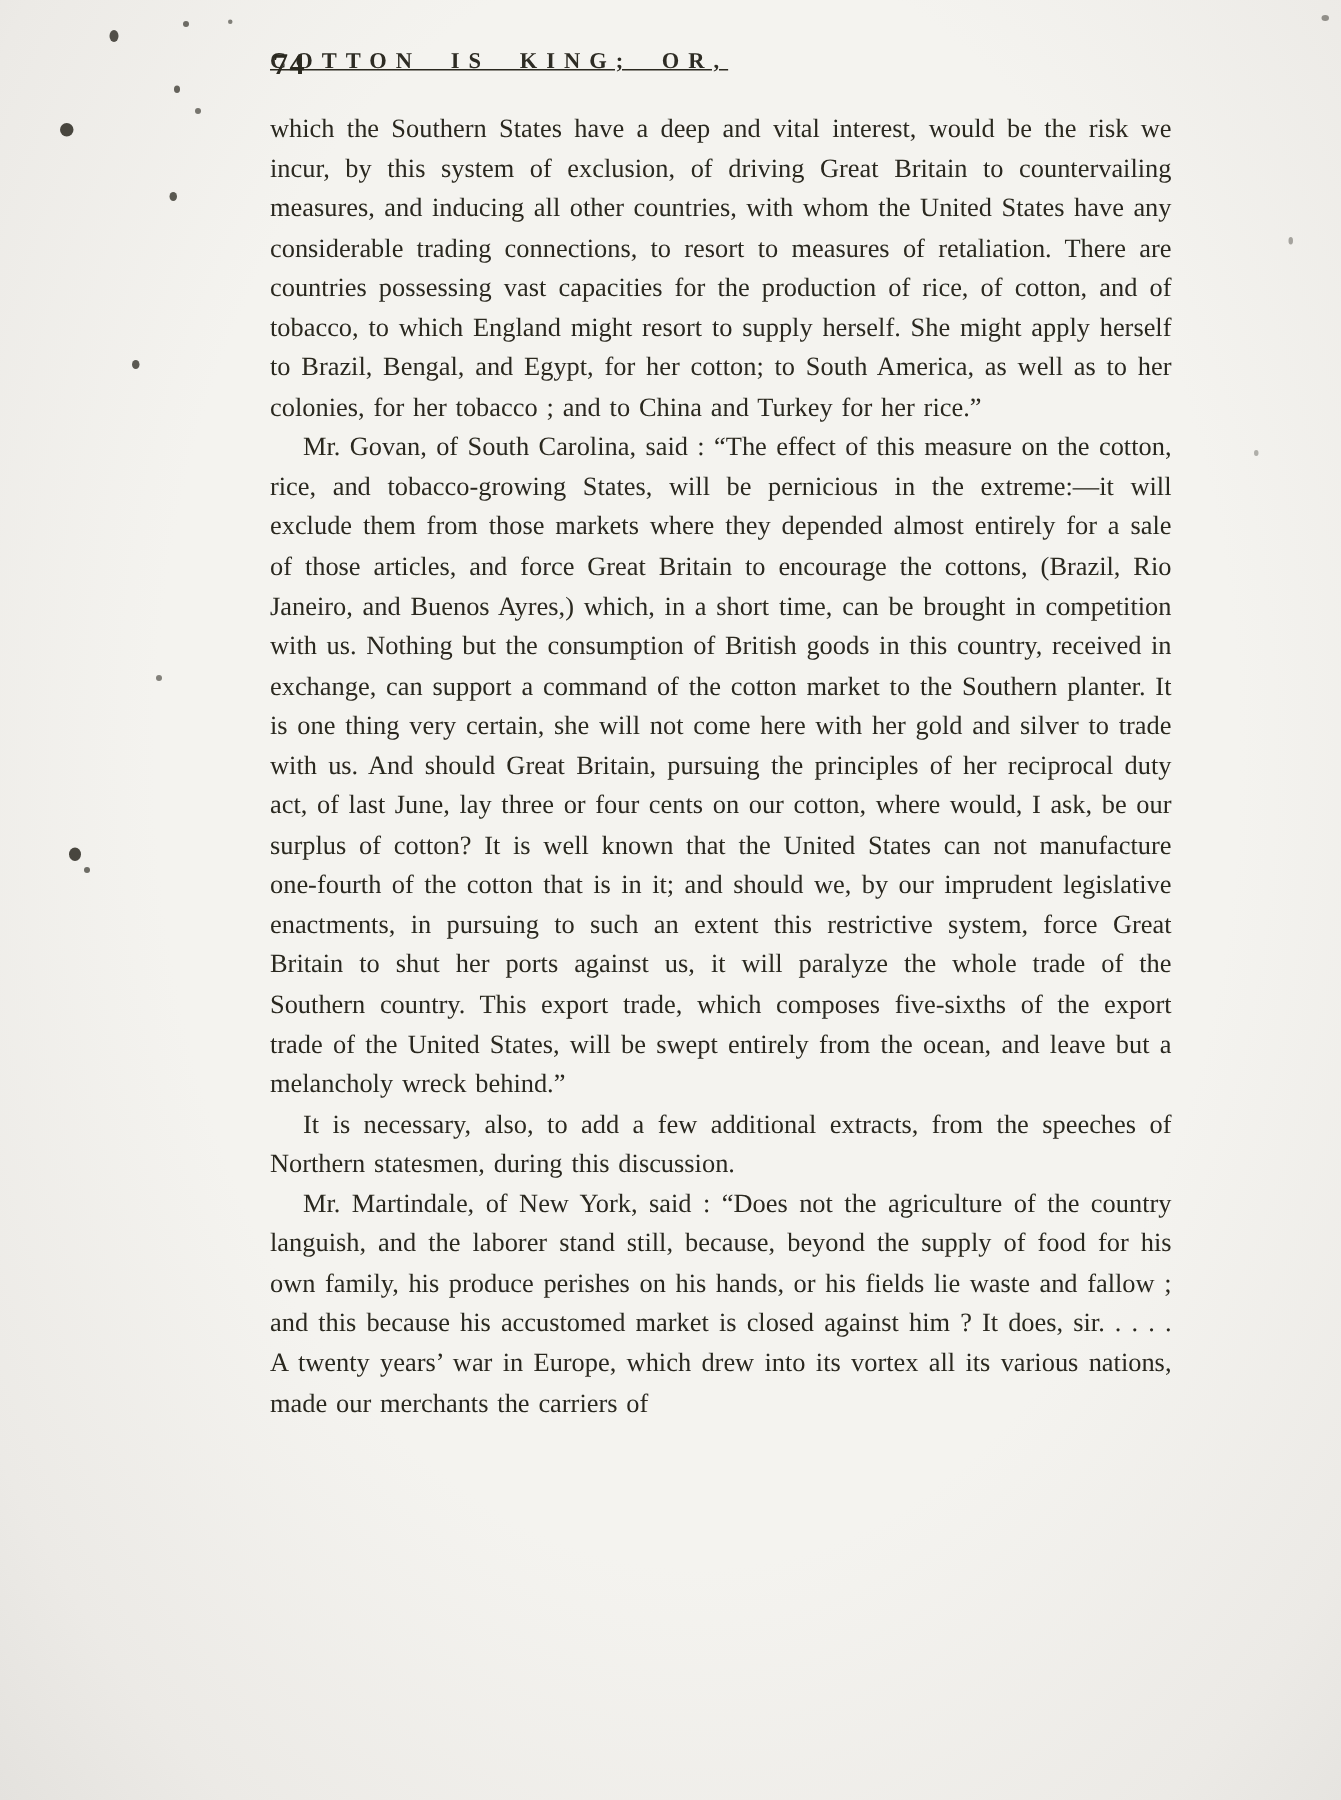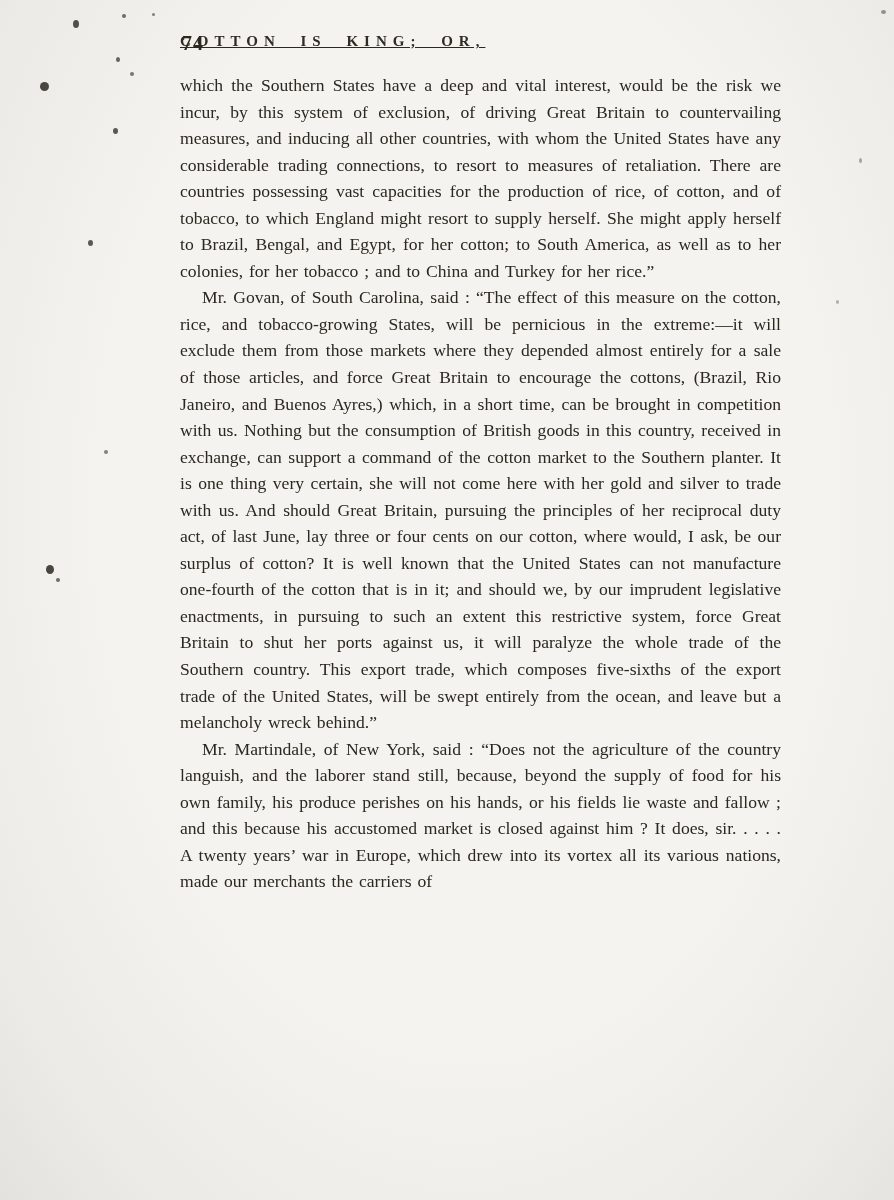--- a/index.html
+++ b/index.html
@@ -75,20 +75,21 @@
 <div class="page">
 
   <div class="header">
     <span class="pagenum">74</span>
     <span class="running-head">COTTON IS KING; OR,</span>
   </div>
 
   <div class="body-text">
     <p>which the Southern States have a deep and vital interest, would be the risk we incur, by this system of exclusion, of driving Great Britain to countervailing measures, and inducing all other countries, with whom the United States have any considerable trading connections, to resort to measures of retaliation.  There are countries possessing vast capacities for the production of rice, of cotton, and of tobacco, to which England might resort to supply herself.  She might apply herself to Brazil, Bengal, and Egypt, for her cotton; to South America, as well as to her colonies, for her tobacco ; and to China and Turkey for her rice.”</p>
     <p class="indent">Mr. Govan, of South Carolina, said : “The effect of this measure on the cotton, rice, and tobacco-growing States, will be pernicious in the extreme:—it will exclude them from those markets where they depended almost entirely for a sale of those articles, and force Great Britain to encourage the cottons, (Brazil, Rio Janeiro, and Buenos Ayres,) which, in a short time, can be brought in competition with us.  Nothing but the consumption of British goods in this country, received in exchange, can support a command of the cotton market to the Southern planter. It is one thing very certain, she will not come here with her gold and silver to trade with us.  And should Great Britain, pursuing the principles of her reciprocal duty act, of last June, lay three or four cents on our cotton, where would, I ask, be our surplus of cotton?  It is well known that the United States can not manufacture one-fourth of the cotton that is in it; and should we, by our imprudent legislative enactments, in pursuing to such an extent this restrictive system, force Great Britain to shut her ports against us, it will paralyze the whole trade of the Southern country.  This export trade, which composes five-sixths of the export trade of the United States, will be swept entirely from the ocean, and leave but a melancholy wreck behind.”</p>
+    <p class="indent">It is necessary, also, to add a few additional extracts, from the speeches of Northern statesmen, during this discussion.</p>
     <p class="indent">Mr. Martindale, of New York, said : “Does not the agriculture of the country languish, and the laborer stand still, because, beyond the supply of food for his own family, his produce perishes on his hands, or his fields lie waste and fallow ; and this because his accustomed market is closed against him ?  It does, sir. . . . . A twenty years’ war in Europe, which drew into its vortex all its various nations, made our merchants the carriers of</p>
   </div>
 
   <div class="speck" style="left:73px;top:20px;width:6px;height:8px;opacity:.85;"></div>
   <div class="speck" style="left:122px;top:14px;width:4px;height:4px;opacity:.7;"></div>
   <div class="speck" style="left:152px;top:13px;width:3px;height:3px;opacity:.6;"></div>
   <div class="speck" style="left:116px;top:57px;width:4px;height:5px;opacity:.75;"></div>
   <div class="speck" style="left:130px;top:72px;width:4px;height:4px;opacity:.65;"></div>
   <div class="speck" style="left:40px;top:82px;width:9px;height:9px;opacity:.9;"></div>
   <div class="speck" style="left:113px;top:128px;width:5px;height:6px;opacity:.8;"></div>

